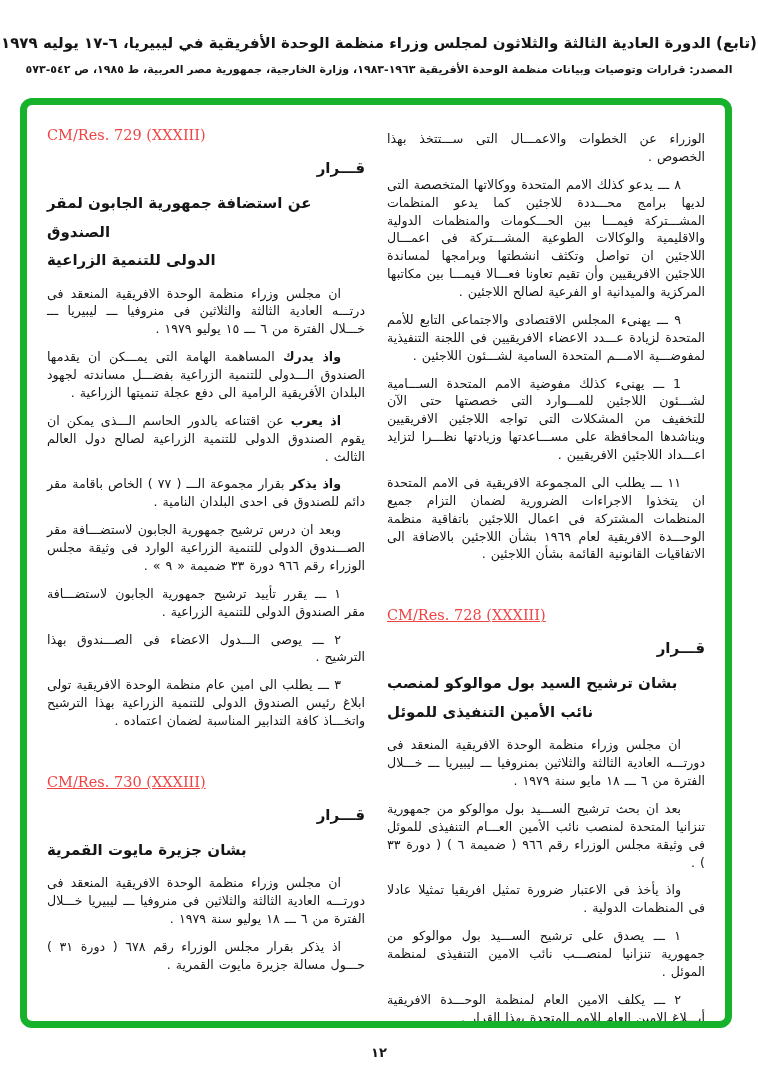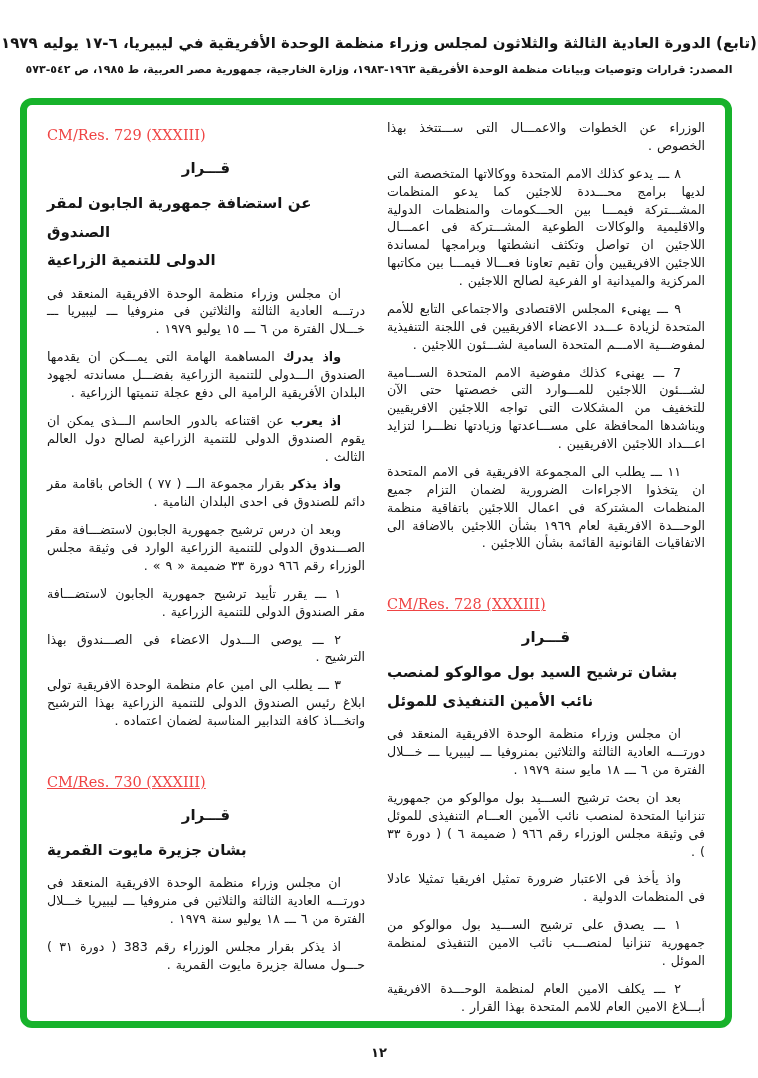--- a/index.html
+++ b/index.html
@@ -37,58 +37,58 @@
   .column{flex:1 1 0;min-width:0;}
   .res-code{
     direction:ltr;text-align:left;
     font-family:"DejaVu Serif",serif;
     font-size:14.5px;
     margin:8px 0 6px 0;
     color:#ef4444;
   }
   .gap-top{margin-top:44px;text-decoration:underline;}
   .res-title{
-    text-align:center;font-weight:bold;
+    text-align:right;font-weight:bold;
     font-size:15px;margin:16px 0 12px 0;
   }
   .res-subtitle{
     text-align:left;font-weight:bold;
     font-size:15px;line-height:1.9;
     margin:0 0 10px 0;
     white-space:pre-line;
   }
   .para{
     font-size:12.6px;line-height:1.42;
     text-align:justify;
     margin:0 0 10px 0;
     text-indent:24px;
     word-spacing:1px;
   }
-  .para.no-indent{text-indent:0;}
+  .para.no-indent{text-indent:0;margin-top:11px;}
   .para b{font-weight:bold;}
   .page-number{
     position:absolute;bottom:18px;left:0;right:0;
     text-align:center;
     font-size:13px;font-weight:bold;
   }
 </style>
 </head>
 <body>
 
 <div class="page-header">
   <div class="header-line1">(تابع) الدورة العادية الثالثة والثلاثون لمجلس وزراء منظمة الوحدة الأفريقية في ليبيريا، ٦-١٧ يوليه ١٩٧٩</div>
   <div class="header-line2">المصدر: قرارات وتوصيات وبيانات منظمة الوحدة الأفريقية ١٩٦٣-١٩٨٣، وزارة الخارجية، جمهورية مصر العربية، ط ١٩٨٥، ص ٥٤٢-٥٧٣</div>
 </div>
 
 <div class="content-frame">
   <div class="column">
       <p class="para no-indent">الوزراء عن الخطوات والاعمـــال التى ســـتتخذ بهذا الخصوص .</p>
       <p class="para">٨ ـــ يدعو كذلك الامم المتحدة ووكالاتها المتخصصة التى لديها برامج محـــددة للاجئين كما يدعو المنظمات المشـــتركة فيمـــا بين الحـــكومات والمنظمات الدولية والاقليمية والوكالات الطوعية المشـــتركة فى اعمـــال اللاجئين ان تواصل وتكثف انشطتها وبرامجها لمساندة اللاجئين الافريقيين وأن تقيم تعاونا فعـــالا فيمـــا بين مكاتبها المركزية والميدانية او الفرعية لصالح اللاجئين .</p>
       <p class="para">٩ ـــ يهنىء المجلس الاقتصادى والاجتماعى التابع للأمم المتحدة لزيادة عـــدد الاعضاء الافريقيين فى اللجنة التنفيذية لمفوضـــية الامـــم المتحدة السامية لشـــئون اللاجئين .</p>
-      <p class="para">7 ـــ يهنىء كذلك مفوضية الامم المتحدة الســـامية لشـــئون اللاجئين للمـــوارد التى خصصتها حتى الآن للتخفيف من المشكلات التى تواجه اللاجئين الافريقيين ويناشدها المحافظة على مســـاعدتها وزيادتها نظـــرا لتزايد اعـــداد اللاجئين الافريقيين .</p>
+      <p class="para">1 ـــ يهنىء كذلك مفوضية الامم المتحدة الســـامية لشـــئون اللاجئين للمـــوارد التى خصصتها حتى الآن للتخفيف من المشكلات التى تواجه اللاجئين الافريقيين ويناشدها المحافظة على مســـاعدتها وزيادتها نظـــرا لتزايد اعـــداد اللاجئين الافريقيين .</p>
       <p class="para">١١ ـــ يطلب الى المجموعة الافريقية فى الامم المتحدة ان يتخذوا الاجراءات الضرورية لضمان التزام جميع المنظمات المشتركة فى اعمال اللاجئين باتفاقية منظمة الوحـــدة الافريقية لعام ١٩٦٩ بشأن اللاجئين بالاضافة الى الاتفاقيات القانونية القائمة بشأن اللاجئين .</p>
       <div class="res-code gap-top">CM/Res. 728 (XXXIII)</div>
       <div class="res-title">قـــرار</div>
       <div class="res-subtitle">بشان ترشيح السيد بول موالوكو لمنصب
 نائب الأمين التنفيذى للموئل</div>
       <p class="para">ان مجلس وزراء منظمة الوحدة الافريقية المنعقد فى دورتـــه العادية الثالثة والثلاثين بمنروفيا ـــ ليبيريا ـــ خـــلال الفترة من ٦ ـــ ١٨ مايو سنة ١٩٧٩ .</p>
       <p class="para">بعد ان بحث ترشيح الســـيد بول موالوكو من جمهورية تنزانيا المتحدة لمنصب نائب الأمين العـــام التنفيذى للموئل فى وثيقة مجلس الوزراء رقم ٩٦٦ ( ضميمة ٦ ) ( دورة ٣٣ ) .</p>
       <p class="para">واذ يأخذ فى الاعتبار ضرورة تمثيل افريقيا تمثيلا عادلا فى المنظمات الدولية .</p>
       <p class="para">١ ـــ يصدق على ترشيح الســـيد بول موالوكو من جمهورية تنزانيا لمنصـــب نائب الامين التنفيذى لمنظمة الموئل .</p>
       <p class="para">٢ ـــ يكلف الامين العام لمنظمة الوحـــدة الافريقية أبـــلاغ الامين العام للامم المتحدة بهذا القرار .</p>
@@ -103,17 +103,17 @@
       <p class="para"><b>اذ يعرب</b> عن اقتناعه بالدور الحاسم الـــذى يمكن ان يقوم الصندوق الدولى للتنمية الزراعية لصالح دول العالم الثالث .</p>
       <p class="para"><b>واذ يذكر</b> بقرار مجموعة الـــ ( ٧٧ ) الخاص باقامة مقر دائم للصندوق فى احدى البلدان النامية .</p>
       <p class="para">وبعد ان درس ترشيح جمهورية الجابون لاستضـــافة مقر الصـــندوق الدولى للتنمية الزراعية الوارد فى وثيقة مجلس الوزراء رقم ٩٦٦ دورة ٣٣ ضميمة « ٩ » .</p>
       <p class="para">١ ـــ يقرر تأييد ترشيح جمهورية الجابون لاستضـــافة مقر الصندوق الدولى للتنمية الزراعية .</p>
       <p class="para">٢ ـــ يوصى الـــدول الاعضاء فى الصـــندوق بهذا الترشيح .</p>
       <p class="para">٣ ـــ يطلب الى امين عام منظمة الوحدة الافريقية تولى ابلاغ رئيس الصندوق الدولى للتنمية الزراعية بهذا الترشيح واتخـــاذ كافة التدابير المناسبة لضمان اعتماده .</p>
       <div class="res-code gap-top">CM/Res. 730 (XXXIII)</div>
       <div class="res-title">قـــرار</div>
       <div class="res-subtitle">بشان جزيرة مايوت القمرية</div>
       <p class="para">ان مجلس وزراء منظمة الوحدة الافريقية المنعقد فى دورتـــه العادية الثالثة والثلاثين فى منروفيا ـــ ليبيريا خـــلال الفترة من ٦ ـــ ١٨ يوليو سنة ١٩٧٩ .</p>
-      <p class="para">اذ يذكر بقرار مجلس الوزراء رقم 383 ( دورة ٣١ ) حـــول مسالة جزيرة مايوت القمرية .</p>
+      <p class="para">اذ يذكر بقرار مجلس الوزراء رقم ٦٧٨ ( دورة ٣١ ) حـــول مسالة جزيرة مايوت القمرية .</p>
     </div>
 </div>
 
 <div class="page-number">١٢</div>
 
 </body></html>

